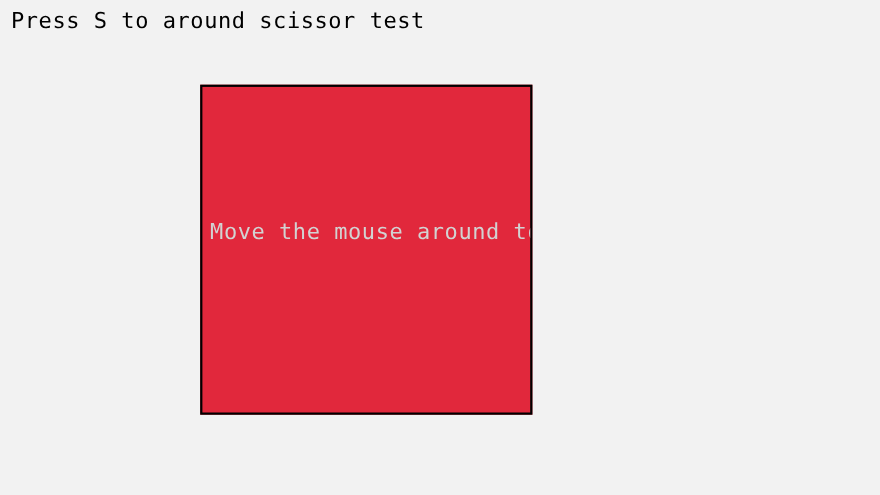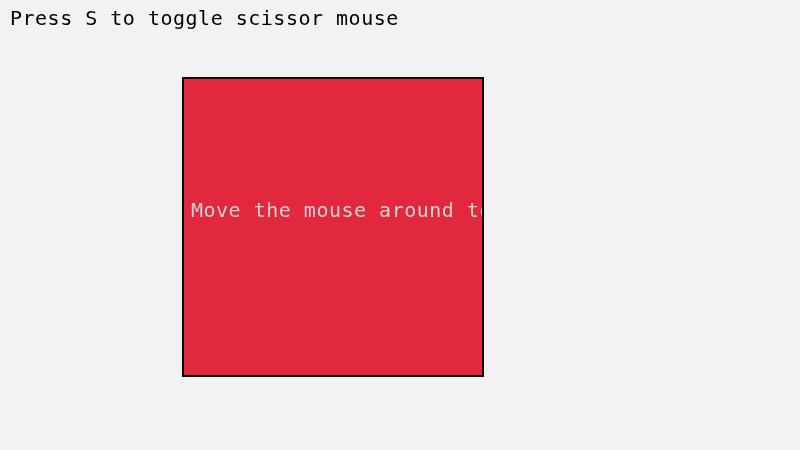--- a/index.html
+++ b/index.html
@@ -64,19 +64,19 @@
     letter-spacing: 0.5px;
     color: #d2d2d2;
     white-space: nowrap;
   }
 </style>
 </head>
 <body>
 
 <div id="app-canvas">
 
-  <div id="hint-text">Press S to toggle scissor mouse</div>
+  <div id="hint-text">Press S to around scissor test</div>
 
   <div id="scissor-rect">
     <div id="scissor-text">Move the mouse around to r</div>
   </div>
 
 </div>
 
 </body></html>

